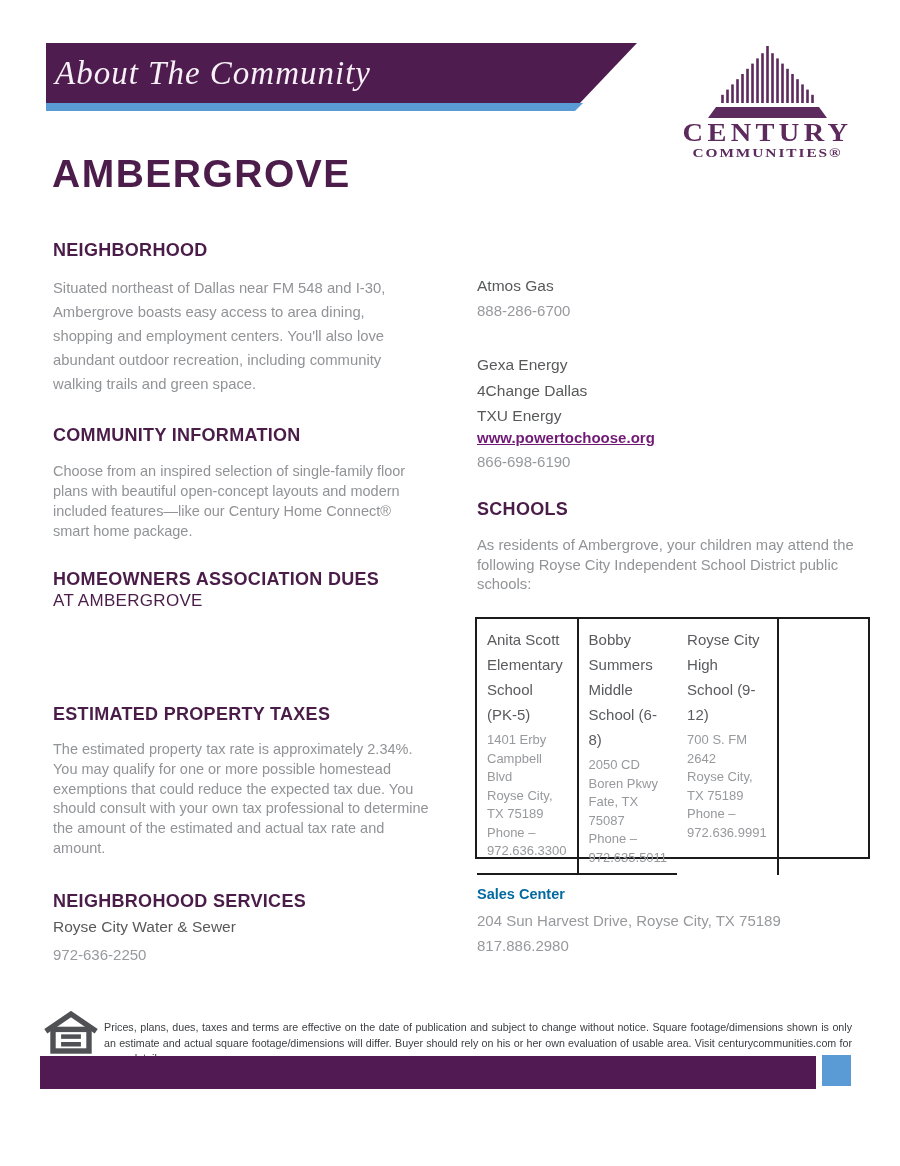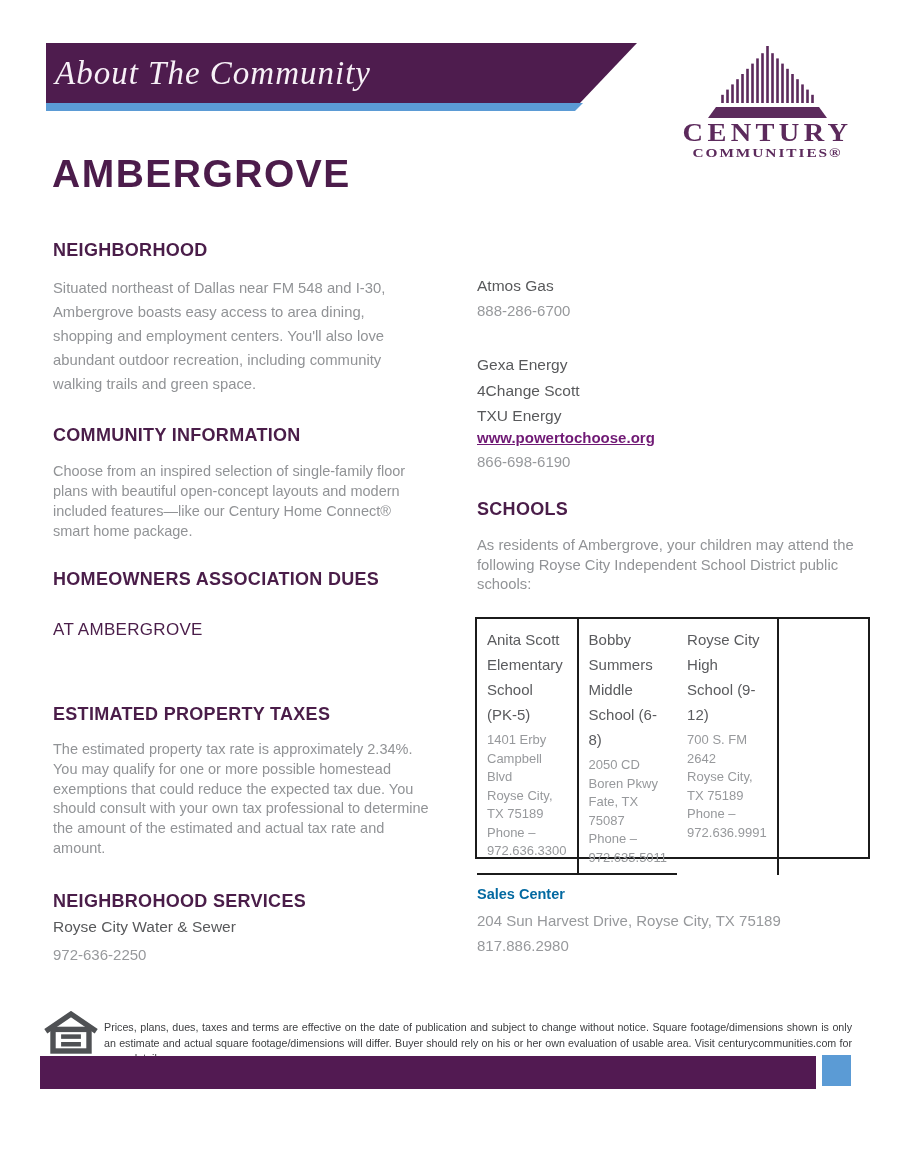--- a/index.html
+++ b/index.html
@@ -87,35 +87,35 @@
 
   <div class="abs community-title">AMBERGROVE</div>
 
   <div class="abs sec-head" style="left:53px;top:240px;">NEIGHBORHOOD</div>
   <div class="abs body-text" style="left:53px;top:276px;width:374px;line-height:24px;">Situated northeast of Dallas near FM 548 and I-30, Ambergrove boasts easy access to area dining, shopping and employment centers. You'll also love abundant outdoor recreation, including community walking trails and green space.</div>
 
   <div class="abs sec-head" style="left:53px;top:425px;">COMMUNITY INFORMATION</div>
   <div class="abs body-text" style="left:53px;top:461px;width:378px;line-height:20px;font-size:14.5px;">Choose from an inspired selection of single-family floor plans with beautiful open-concept layouts and modern included features—like our Century Home Connect® smart home package.</div>
 
   <div class="abs sec-head" style="left:53px;top:569px;">HOMEOWNERS ASSOCIATION DUES</div>
-  <div class="abs sec-head-light" style="left:53px;top:620px;">AT AMBERGROVE</div>
+  <div class="abs sec-head-light" style="left:53px;top:591px;">AT AMBERGROVE</div>
 
   <div class="abs sec-head" style="left:53px;top:704px;">ESTIMATED PROPERTY TAXES</div>
   <div class="abs body-text" style="left:53px;top:740px;width:376px;line-height:19.8px;font-size:14.5px;">The estimated property tax rate is approximately 2.34%. You may qualify for one or more possible homestead exemptions that could reduce the expected tax due. You should consult with your own tax professional to determine the amount of the estimated and actual tax rate and amount.</div>
 
   <div class="abs sec-head" style="left:53px;top:891px;">NEIGHBROHOOD SERVICES</div>
   <div class="abs dark-text" style="left:53px;top:918px;">Royse City Water &amp; Sewer</div>
   <div class="abs gray-text" style="left:53px;top:946px;">972-636-2250</div>
 
   <div class="abs dark-text" style="left:477px;top:277px;">Atmos Gas</div>
   <div class="abs gray-text" style="left:477px;top:302px;">888-286-6700</div>
 
   <div class="abs dark-text" style="left:477px;top:352px;line-height:25.7px;">
     <div>Gexa Energy</div>
-    <div>4Change Scott</div>
+    <div>4Change Dallas</div>
     <div>TXU Energy</div>
   </div>
   <a class="abs link" style="left:477px;top:429px;">www.powertochoose.org</a>
   <div class="abs gray-text" style="left:477px;top:453px;">866-698-6190</div>
 
   <div class="abs sec-head" style="left:477px;top:499px;font-size:18px;">SCHOOLS</div>
   <div class="abs body-text" style="left:477px;top:536px;width:382px;line-height:19.5px;">As residents of Ambergrove, your children may attend the following Royse City Independent School District public schools:</div>
 
   <div class="schools-table">
     <div class="cell">

